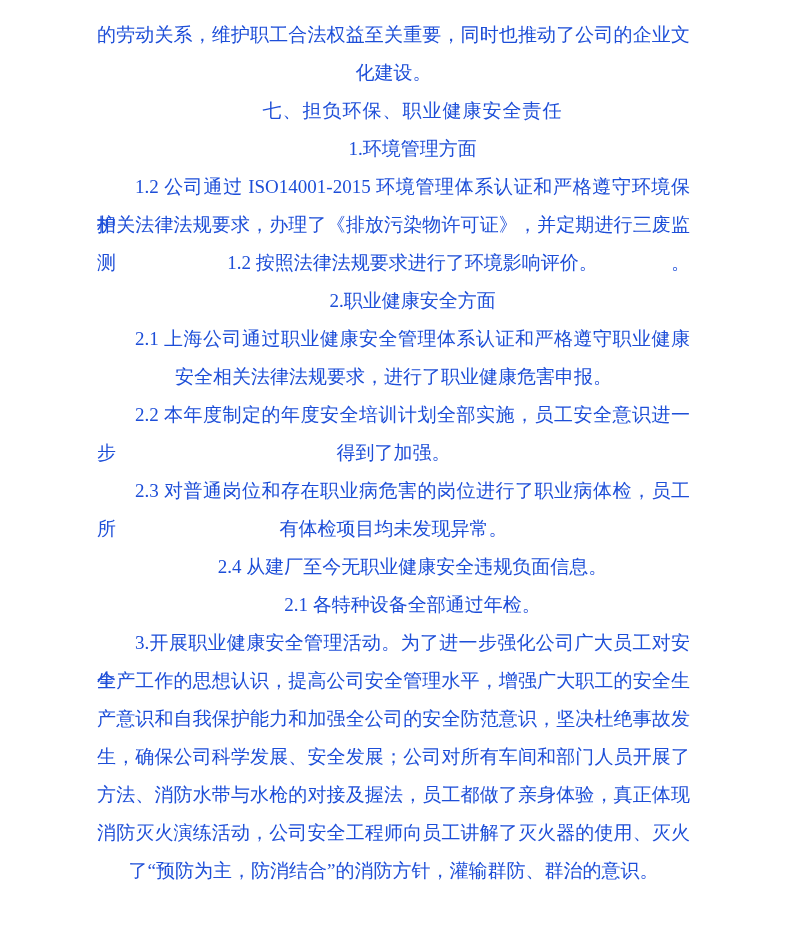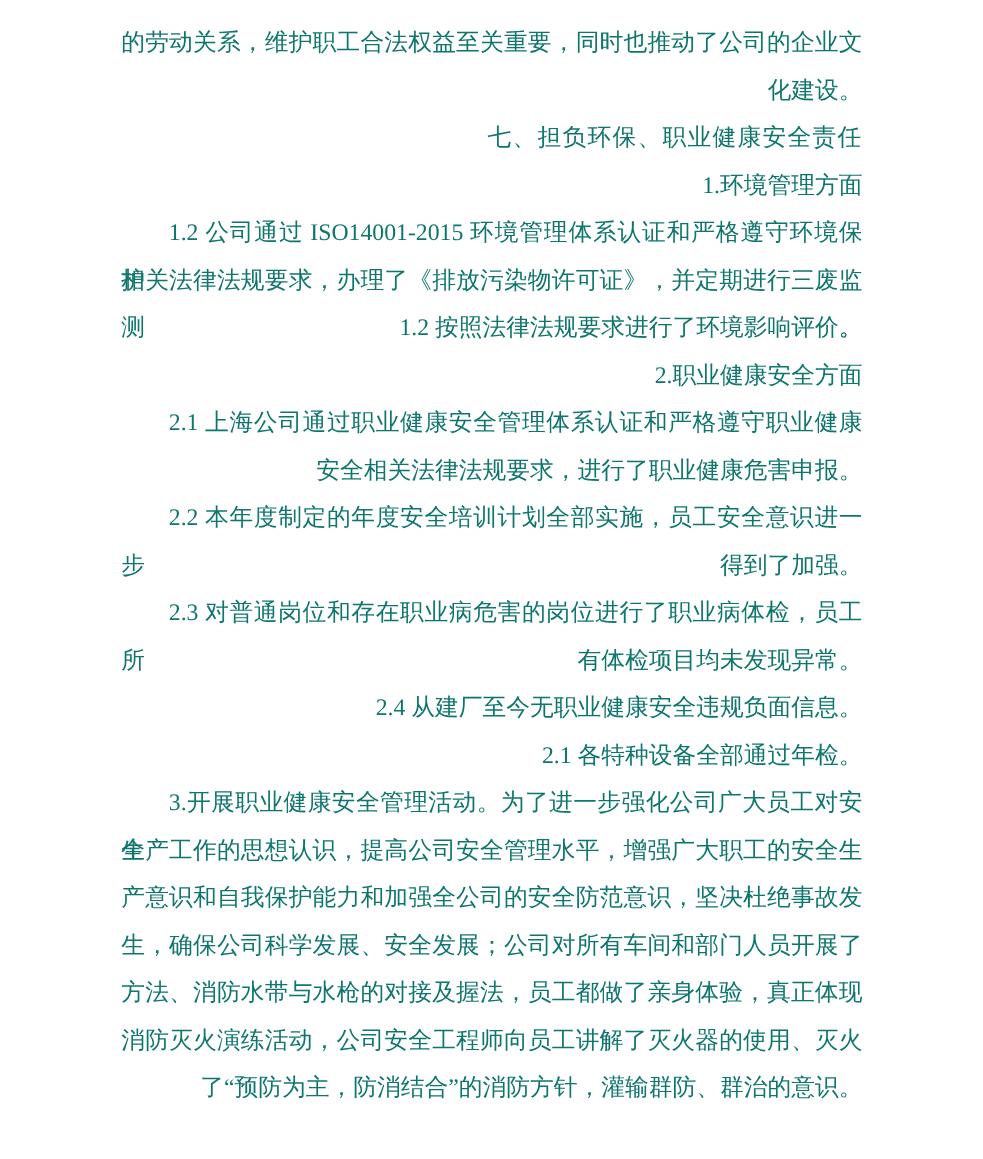--- a/index.html
+++ b/index.html
@@ -9,38 +9,38 @@
     height: 927px;
     overflow: hidden;
     background: #ffffff;
   }
   .page {
     position: relative;
     width: 786px;
     height: 927px;
     background: #ffffff;
     font-family: "Liberation Serif", "DejaVu Serif", serif;
-    color: #0f766e;
+    color: #1d4ed8;
   }
   .textblock {
     position: absolute;
     left: 97px;
     top: 16px;
     width: 593px;
   }
   .para {
     margin: 0;
     padding: 0;
   }
   .line {
     display: block;
     height: 38px;
     line-height: 38px;
     font-size: 19px;
-    text-align: right;
+    text-align: center;
   }
   
   .line.stretch {
     text-align: justify;
     text-align-last: justify;
     text-justify: inter-character;
   }
   
   .line.indent {
     text-indent: 38px;

